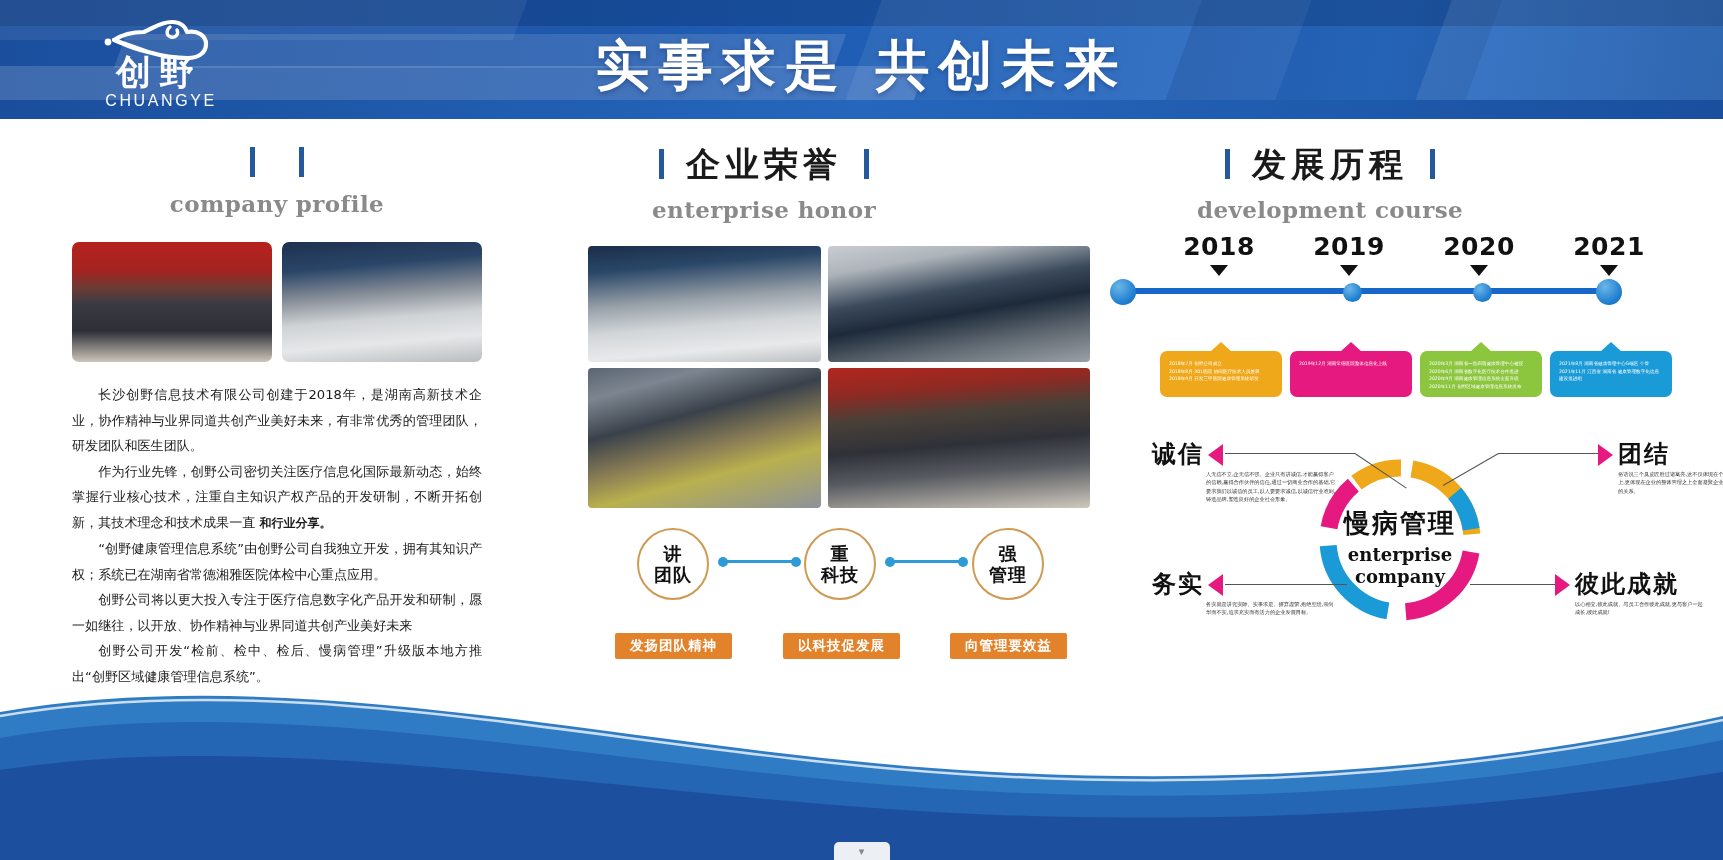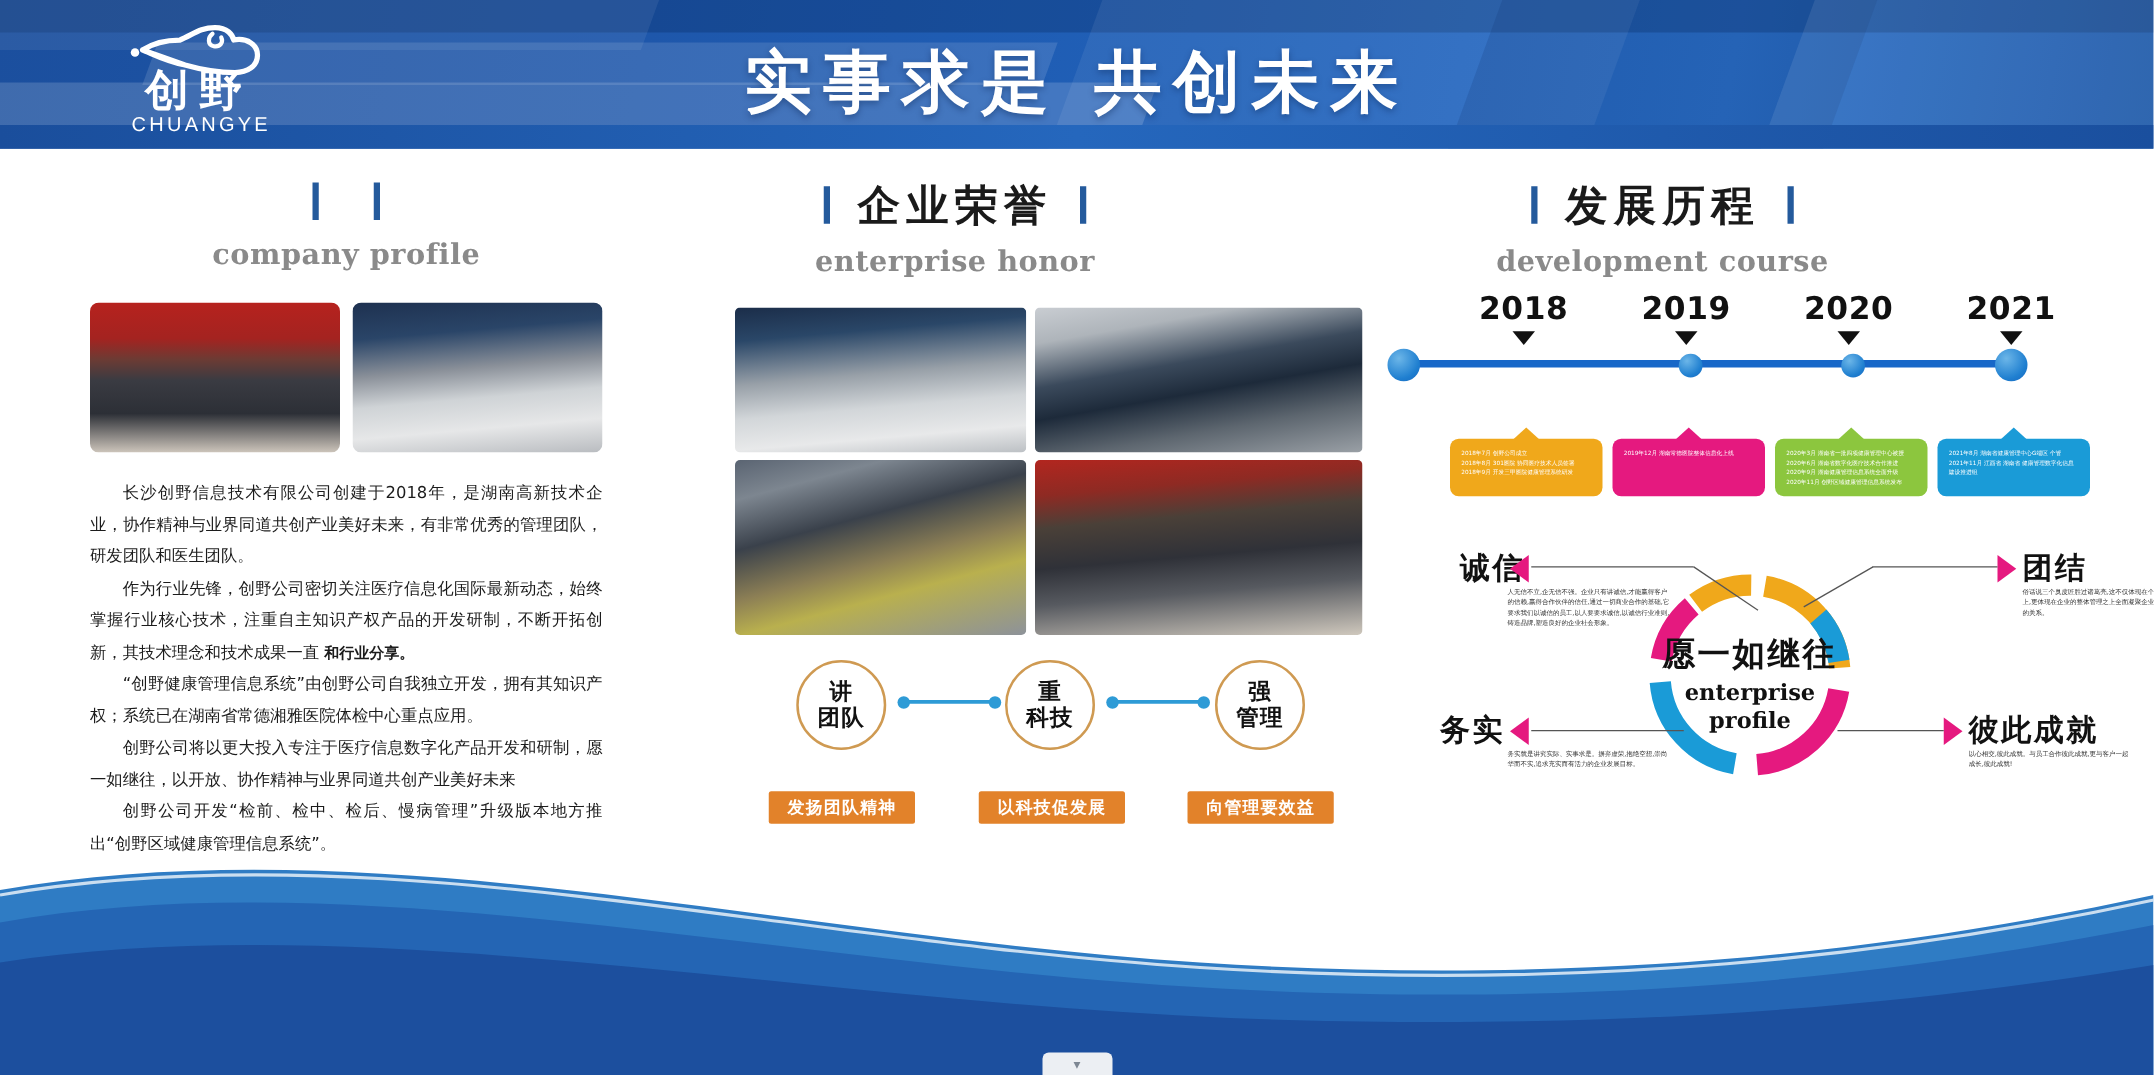--- a/index.html
+++ b/index.html
@@ -273,26 +273,26 @@
   <svg style="position:absolute; left:1310px; top:450px;" width="180" height="180" viewBox="0 0 180 180">
     <circle cx="90" cy="90" r="72" fill="none" stroke="#f0a81b" stroke-width="17" stroke-dasharray="95 357" stroke-dashoffset="-12" transform="rotate(-90 90 90)"></circle>
     <circle cx="90" cy="90" r="72" fill="none" stroke="#e5197f" stroke-width="17" stroke-dasharray="95 357" stroke-dashoffset="-125" transform="rotate(-90 90 90)"></circle>
     <circle cx="90" cy="90" r="72" fill="none" stroke="#1a9bd7" stroke-width="17" stroke-dasharray="95 357" stroke-dashoffset="-238" transform="rotate(-90 90 90)"></circle>
     <circle cx="90" cy="90" r="72" fill="none" stroke="#e5197f" stroke-width="17" stroke-dasharray="50 402" stroke-dashoffset="-351" transform="rotate(-90 90 90)"></circle>
     <circle cx="90" cy="90" r="72" fill="none" stroke="#f0a81b" stroke-width="17" stroke-dasharray="48 404" stroke-dashoffset="-405" transform="rotate(-90 90 90)"></circle>
     <circle cx="90" cy="90" r="72" fill="none" stroke="#1a9bd7" stroke-width="17" stroke-dasharray="40 412" stroke-dashoffset="-62" transform="rotate(-90 90 90)"></circle>
   </svg>
 
   <div class="ring-center" style="left:1330px; top:506px; width:140px;">
-    <div class="cn">愿一如继往</div>
+    <div class="cn">慢病管理</div>
     <div class="en1">enterprise</div>
-    <div class="en2">profile</div>
-  </div>
-
-  <div class="vlabel" style="left:1152px; top:438px;margin-left:16px;">诚信</div>
+    <div class="en2">company</div>
+  </div>
+
+  <div class="vlabel" style="left:1152px; top:438px;">诚信</div>
   <div class="vtri left" style="left:1208px; top:444px;"></div>
   <div class="leader" style="left:1225px; top:453px; width:130px;"></div>
   <div class="leader" style="left:1355px; top:453px; width:62px; transform:rotate(34deg);"></div>
   <div class="vdesc" style="left:1206px; top:470px;">人无信不立,企无信不强。企业只有讲诚信,才能赢得客户的信赖,赢得合作伙伴的信任,通过一切商业合作的基础,它要求我们以诚信的员工,以人要要求诚信,以诚信行业准则,铸造品牌,塑造良好的企业社会形象。</div>
 
   <div class="vlabel" style="left:1618px; top:438px;">团结</div>
   <div class="vtri right" style="left:1598px; top:444px;"></div>
   <div class="leader" style="left:1498px; top:453px; width:100px;"></div>
   <div class="leader" style="left:1443px; top:485px; width:64px; transform:rotate(-30deg);"></div>
   <div class="vdesc" style="left:1618px; top:470px;">俗话说三个臭皮匠胜过诸葛亮,这不仅体现在个人的智慧上,更体现在企业的整体管理之上全面凝聚企业团结与重要的关系。</div>

